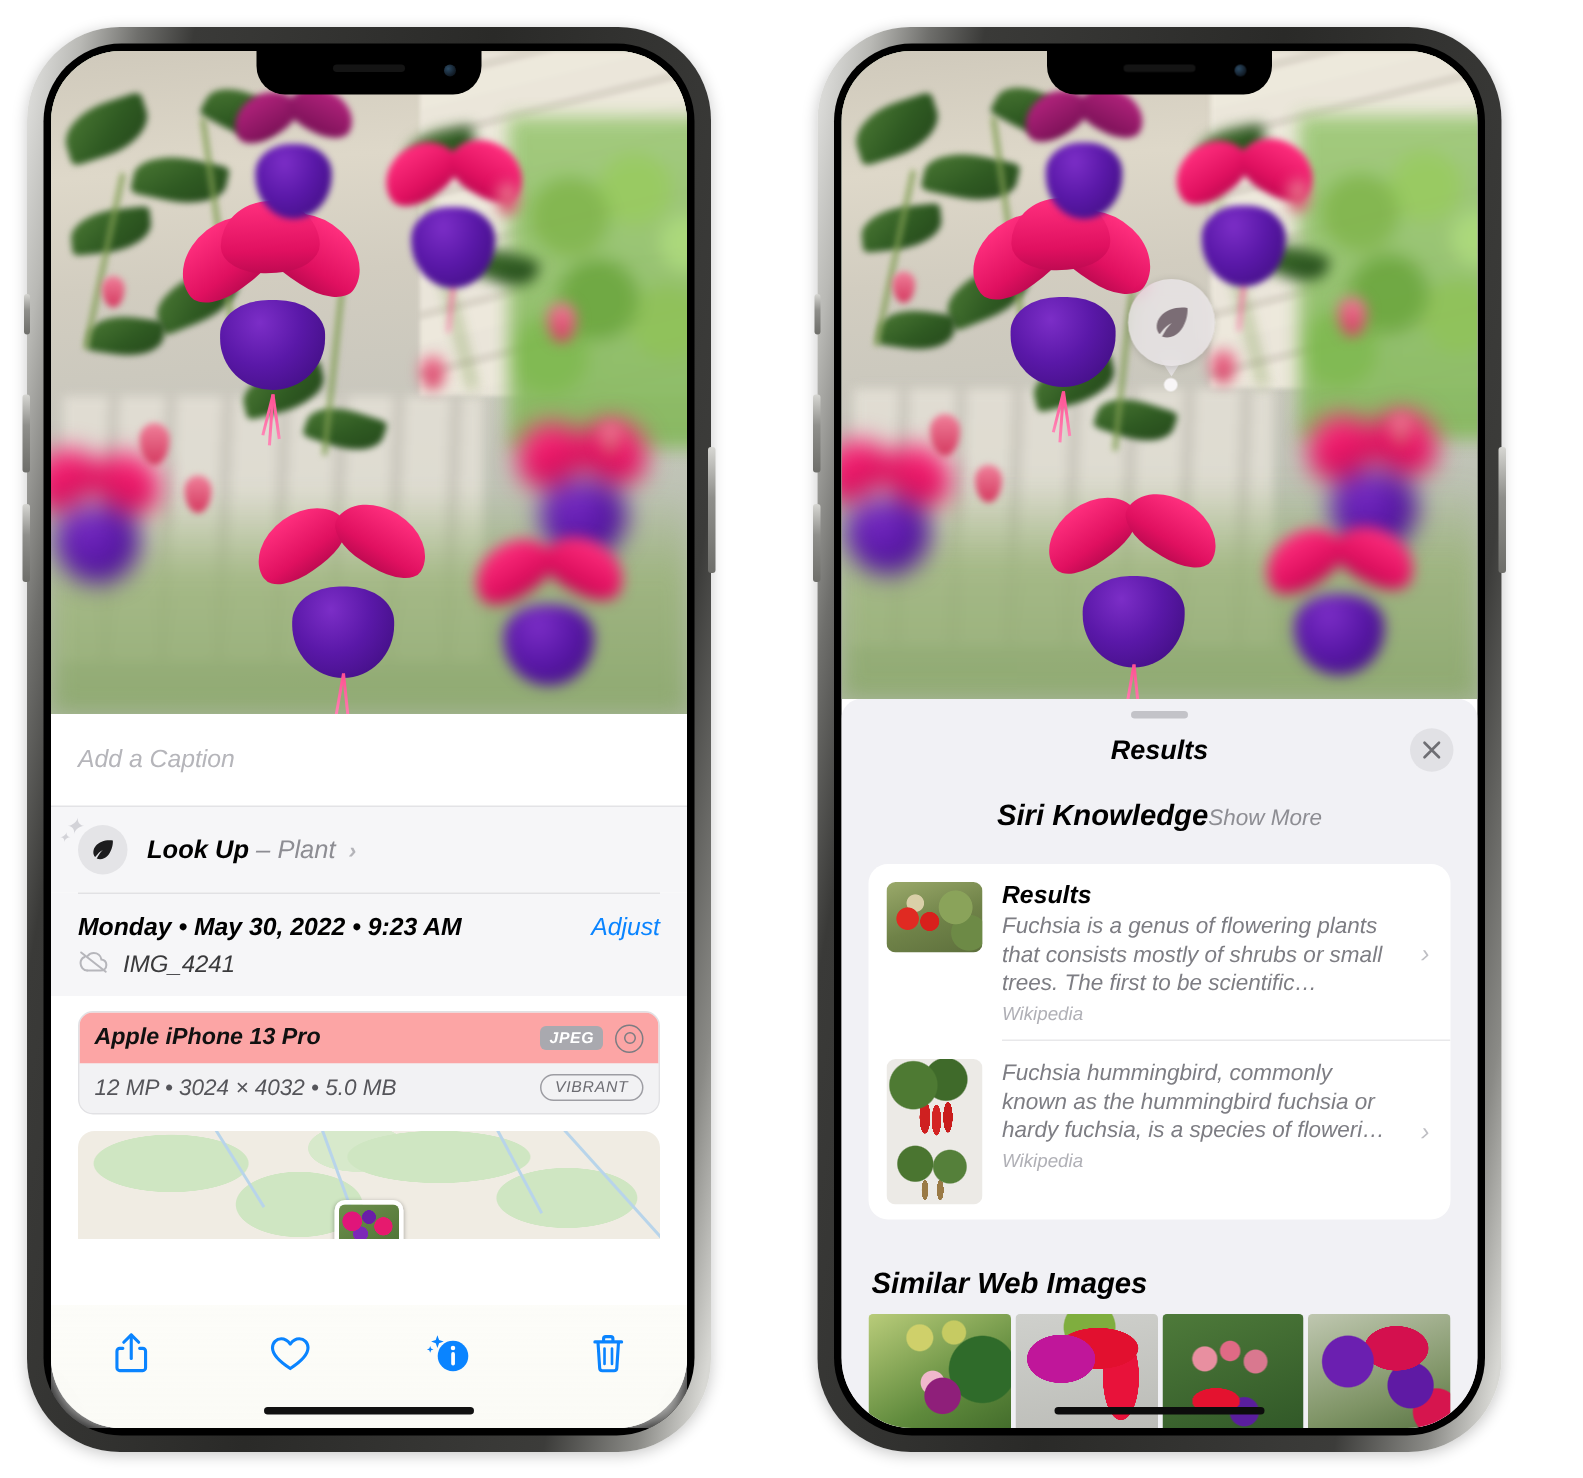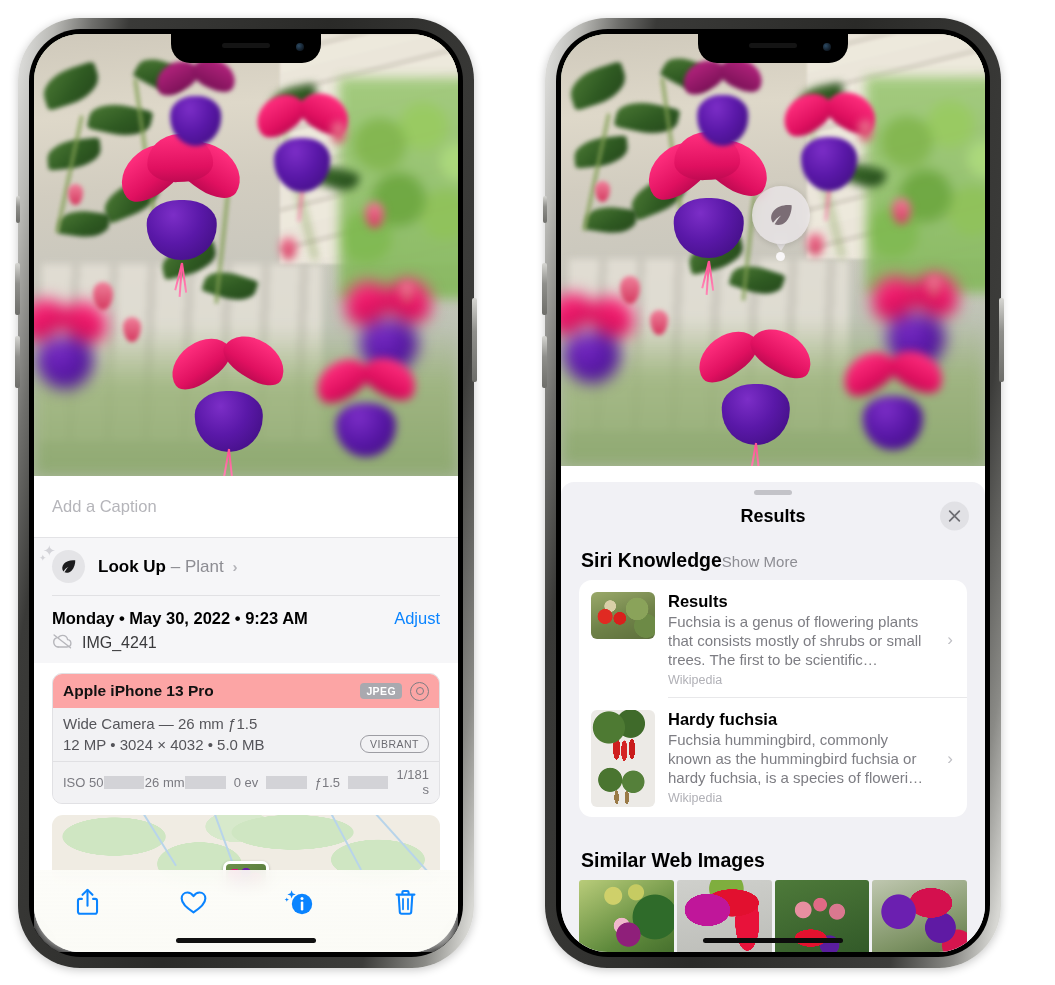--- a/index.html
+++ b/index.html
@@ -13,20 +13,21 @@
 
   .stage { position: absolute; inset: 0; }
 
   
   .phone {
     position: absolute;
     border-radius: 62px;
     background: linear-gradient(100deg,#e8e8e6 0%,#b9b9b5 6%,#6f6f6c 12%,#3a3a38 18%,#2a2a28 50%,#3c3c3a 82%,#8a8a86 92%,#d8d8d4 98%);
     padding: 11px;
     box-shadow: 0 2px 10px rgba(0,0,0,.22);
+    font-style: italic;
   }
   .phone-inner {
     position: absolute;
     inset: 11px;
     border-radius: 52px;
     background: #000;
     overflow: hidden;
   }
   .screen {
     position: absolute;
@@ -343,22 +344,22 @@
   }
   .results-title { font-size: 18px; font-weight: 700; color: #000; }
   .close-btn {
     position: absolute; right: 16px; top: 50%;
     transform: translateY(-50%);
     width: 29px; height: 29px; border-radius: 50%;
     background: #e1e1e5;
     display: flex; align-items: center; justify-content: center;
   }
   .sec-head {
-    display: flex; align-items: baseline; justify-content: flex-start;
-    padding: 12px 20px 8px;
+    display: flex; align-items: baseline; justify-content: center;
+    padding: 12px 20px 20px;
   }
   .sec-title { font-size: 19.5px; font-weight: 700; color: #000; }
   .sec-action { font-size: 15px; color: #8d8d93; }
 
   .kcard {
     margin: 0 18px;
     background: #fff;
     border-radius: 13px;
     overflow: hidden;
   }
@@ -575,37 +576,23 @@
               <span class="exif-model">Apple iPhone 13 Pro</span>
               <span class="exif-head-right">
                 <span class="chip-jpeg">JPEG</span>
                 <span class="aperture-ic">
                     <i></i>
                   </span>
               </span>
             </div>
             <div class="exif-body">
               <div class="exif-line">
-                <span>Wide Camera — 26 mm ƒ1.5</span>
-              </div>
-              <div class="exif-line">
                 <span>12 MP • 3024 × 4032 • 5.0 MB</span>
                 <span class="chip-vibrant">VIBRANT</span>
               </div>
-            </div>
-            <div class="exif-foot">
-              <span>ISO 50</span>
-              <span class="exif-div"></span>
-              <span>26 mm</span>
-              <span class="exif-div"></span>
-              <span>0 ev</span>
-              <span class="exif-div"></span>
-              <span>ƒ1.5</span>
-              <span class="exif-div"></span>
-              <span>1/181 s</span>
             </div>
           </div>
 
           <div class="map-wrap">
             <div class="map-canvas">
               <div class="map-road" style="left:12%; top:10%; width:26%; transform:rotate(58deg);"></div>
               <div class="map-road" style="left:30%; top:40%; width:30%; transform:rotate(70deg);"></div>
               <div class="map-road" style="left:62%; top:18%; width:24%; transform:rotate(62deg);"></div>
               <div class="map-road" style="left:78%; top:48%; width:28%; transform:rotate(48deg);"></div>
             </div>
@@ -747,21 +734,21 @@
         </div>
 
         <div class="leaf-pin" style="left:191px; top:152px;">
           <svg width="30" height="30" viewBox="0 0 24 24" aria-hidden="true">
             <path d="M20.5 4.2C14.8 3.4 9.2 5.1 6.2 8.6c-2.6 3-2.8 7.1-.6 9.6l1.9-2.3c1-1.2 2.6-2.6 4.6-3.6-1.6 1.5-2.9 3.2-3.7 4.6l-1.5 2.5c2.9 1.3 6.7.4 9.2-2.3 3.2-3.5 4.7-9 4.4-12.9z" fill="#7b6d75"></path>
           </svg>
         </div>
         <div class="leaf-pin-tail" style="left:213px; top:206px;"></div>
         <div class="leaf-pin-dot" style="left:215px; top:218px;"></div>
 
-        <div class="results" style="top:448px;">
+        <div class="results" style="top:432px;">
           <div class="grabber"></div>
 
           <div class="results-head">
             <span class="results-title">Results</span>
             <span class="close-btn">
               <svg width="13" height="13" viewBox="0 0 14 14" aria-hidden="true">
                 <path d="M1.8 1.8 L12.2 12.2 M12.2 1.8 L1.8 12.2" stroke="#6e6e73" stroke-width="1.9" stroke-linecap="round"></path>
               </svg>
             </span>
           </div>
@@ -784,21 +771,20 @@
               <span class="kchev">›</span>
             </div>
 
             <div class="kdiv"></div>
 
             <div class="krow">
               <div class="kthumb t2">
                 <div class="img2"></div>
               </div>
               <div class="ktext">
-                <div class="ktitle">Hardy fuchsia</div>
                 <div class="kdesc">Fuchsia hummingbird, commonly known as the hummingbird fuchsia or hardy fuchsia, is a species of floweri…</div>
                 <div class="ksrc">Wikipedia</div>
               </div>
               <span class="kchev">›</span>
             </div>
           </div>
 
           <div class="web-title">Similar Web Images</div>
           <div class="web-strip">
             <div class="web-img w1"></div>

